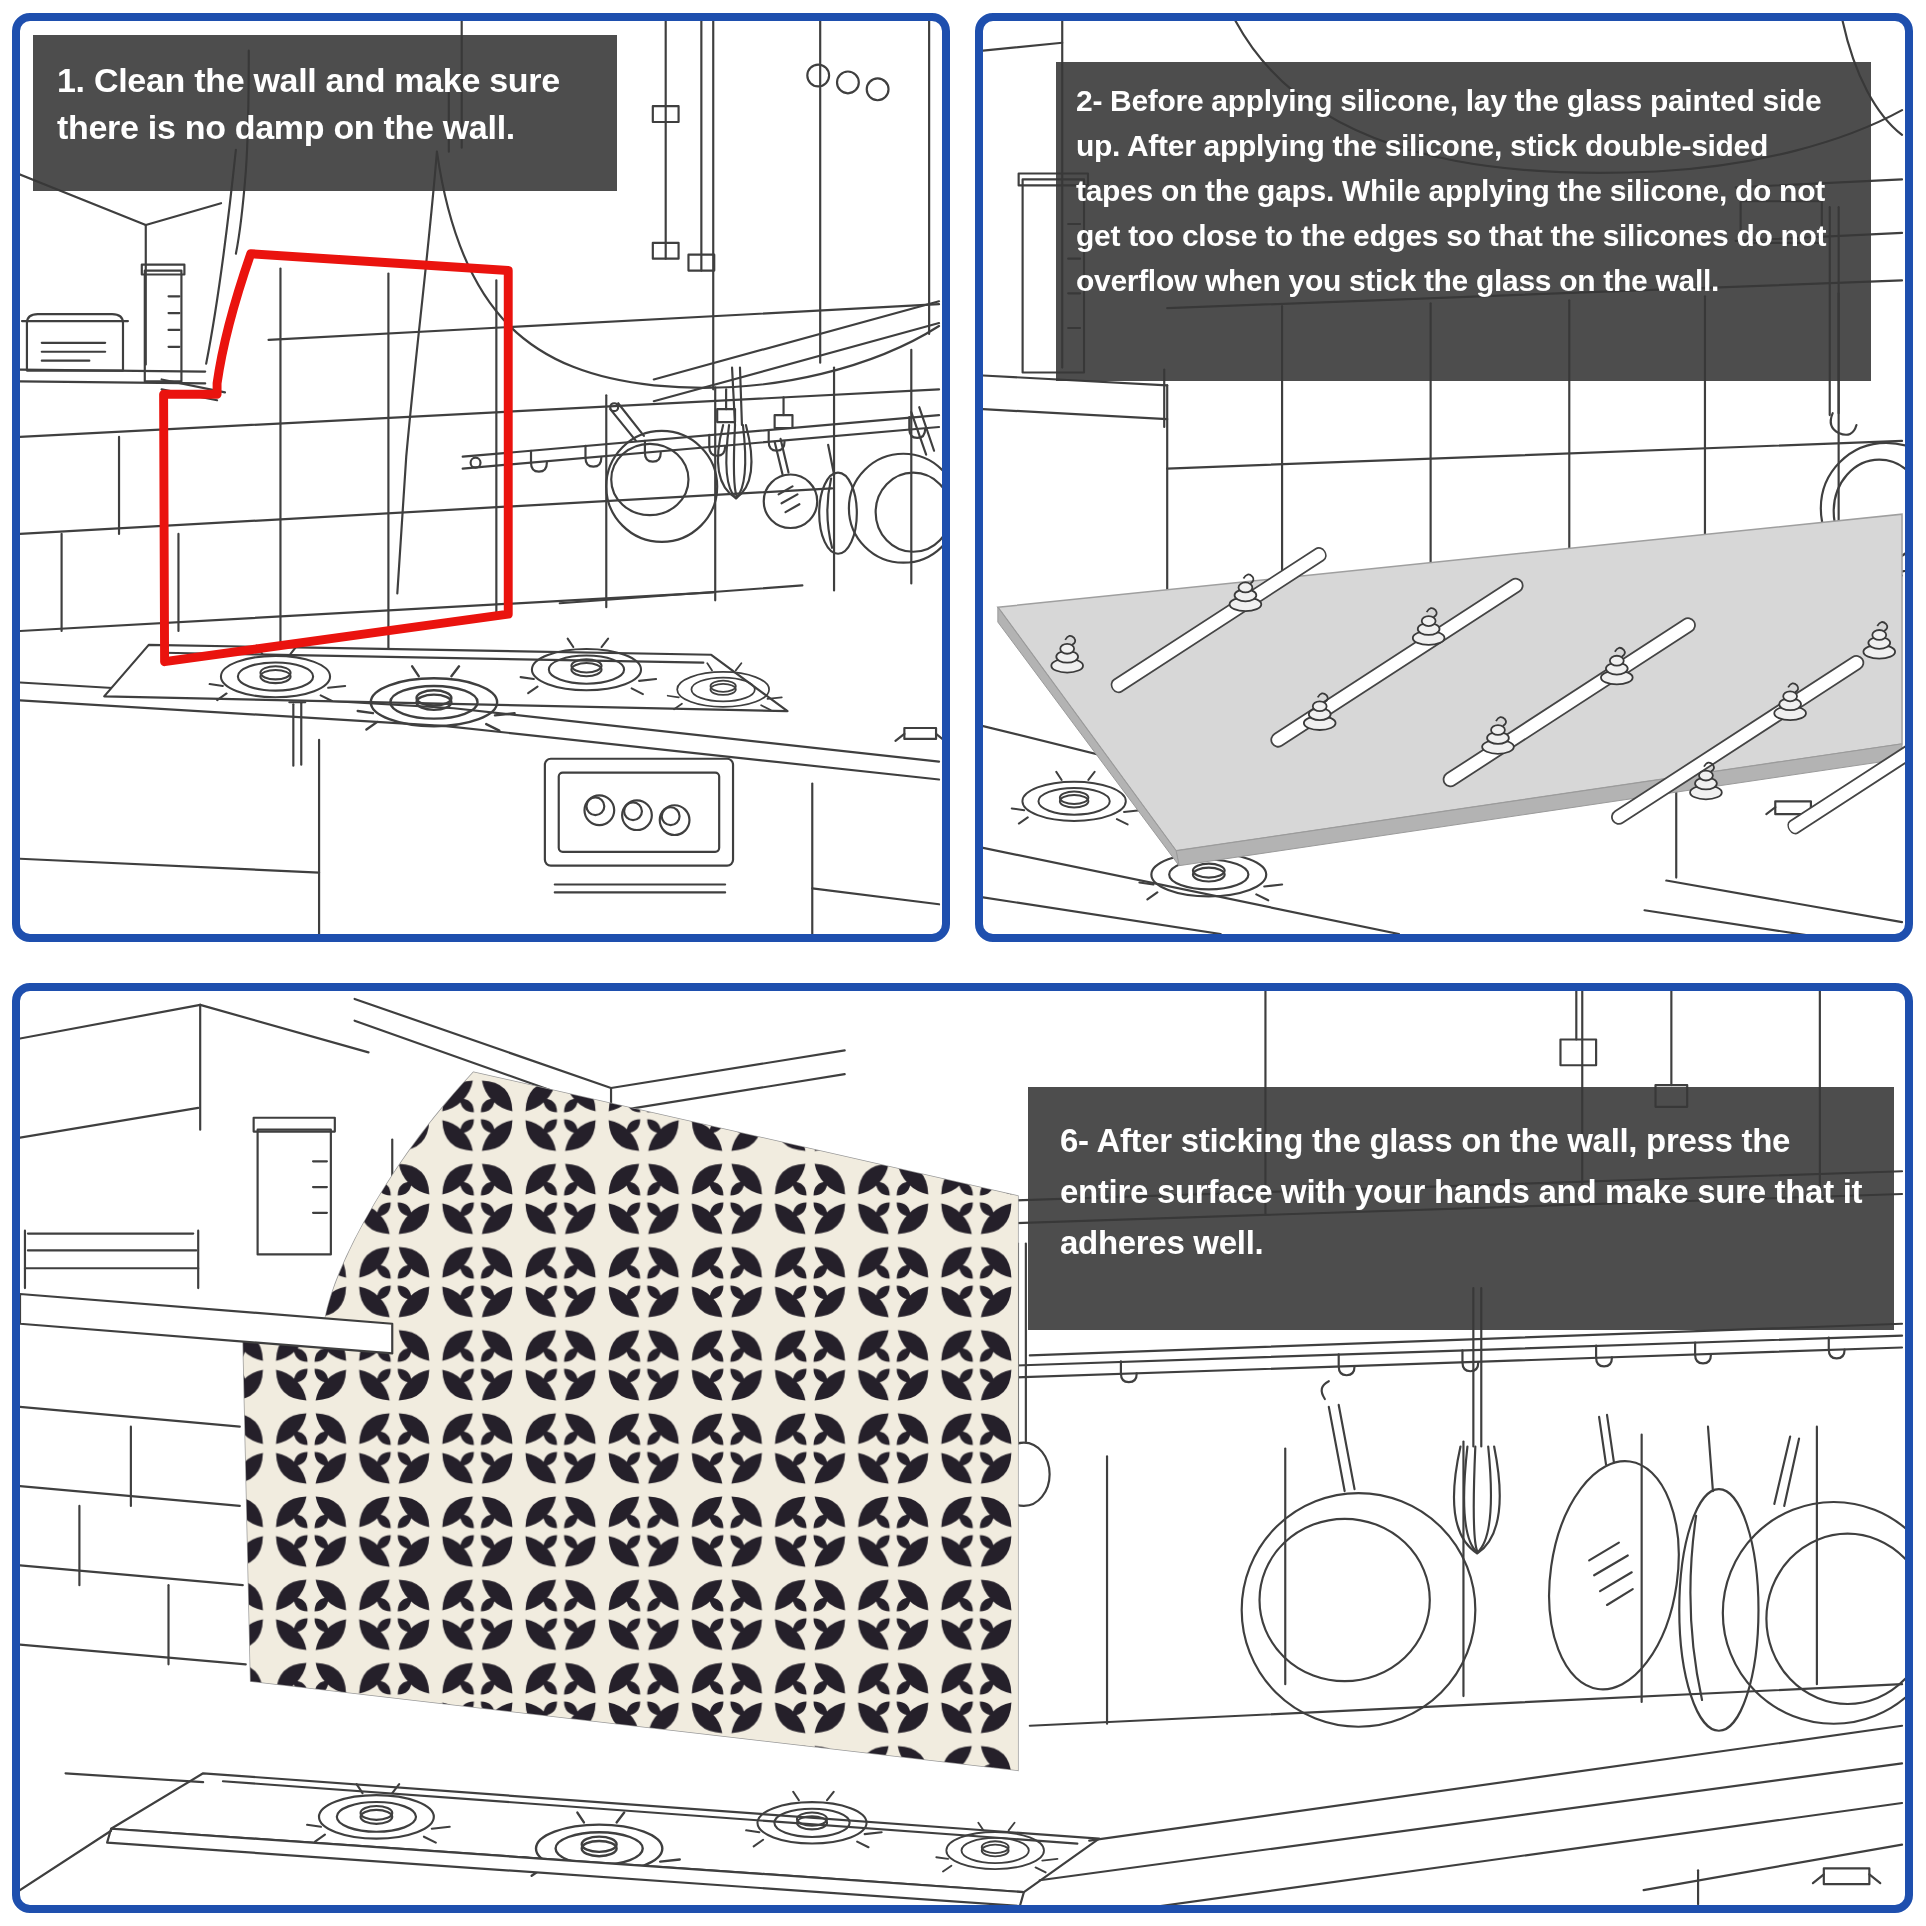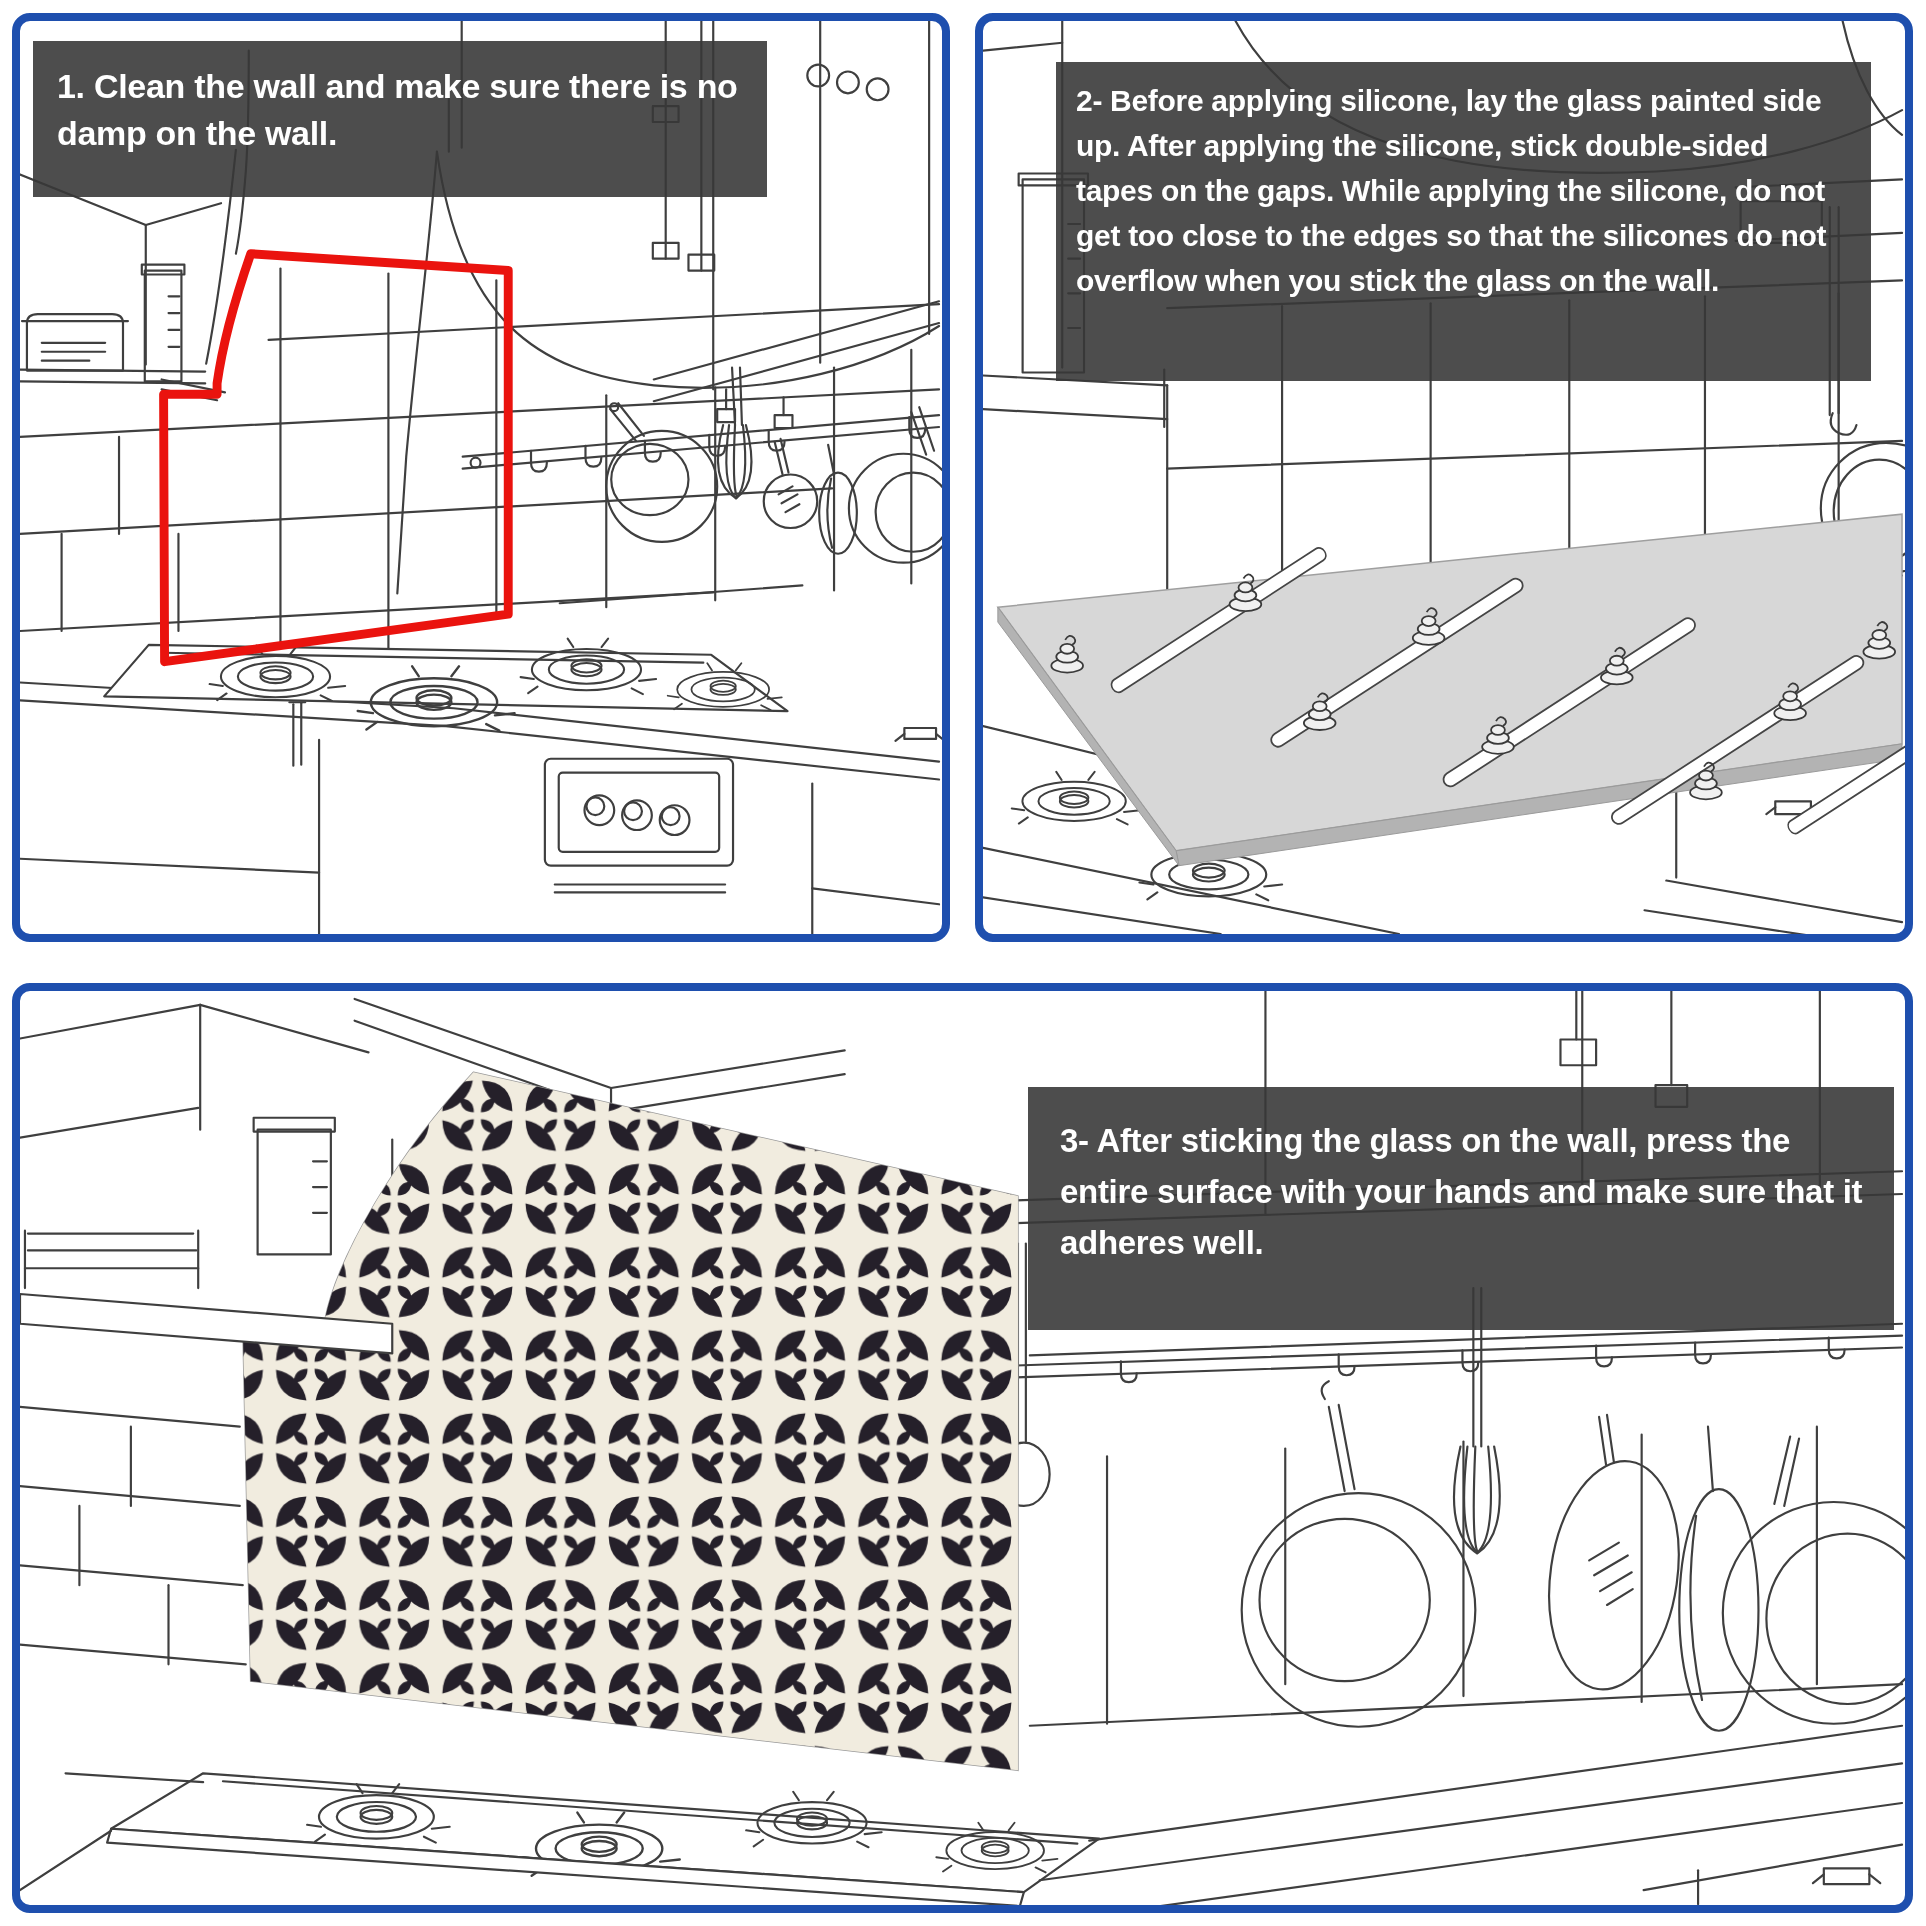--- a/index.html
+++ b/index.html
@@ -8,22 +8,22 @@
   .panel{position:absolute;border:8px solid var(--panel-border,#1e4fae);border-radius:18px;
          background:#fff;overflow:hidden;box-sizing:border-box;}
   #panel1{left:12px;top:13px;width:938px;height:929px;}
   #panel2{left:975px;top:13px;width:938px;height:929px;}
   #panel3{left:12px;top:983px;width:1901px;height:930px;}
   svg.scene{position:absolute;left:0;top:0;}
   .callout{position:absolute;background:var(--callout-bg,rgba(55,55,55,0.89));
            color:var(--callout-text,#fff);font-weight:bold;box-sizing:border-box;
            letter-spacing:-0.3px;}
   .callout p{margin:0;}
-  #c1{left:13px;top:14px;width:734px;height:156px;padding:22px 24px;
-      font-size:34px;line-height:47px;margin-top:6px;}
+  #c1{left:13px;top:14px;width:584px;height:156px;padding:22px 24px;
+      font-size:34px;line-height:47px;}
   #c2{left:73px;top:41px;width:815px;height:319px;padding:16px 20px;
       font-size:30px;line-height:45px;}
   #c3{left:1008px;top:96px;width:866px;height:243px;padding:28px 16px 26px 32px;
       font-size:33px;line-height:51px;}
   .sk{fill:none;stroke:var(--sketch-line,#3f3f3f);stroke-width:2.2;
       stroke-linecap:round;stroke-linejoin:round;}
   .skf{fill:#ffffff;stroke:var(--sketch-line,#3f3f3f);stroke-width:2.2;
       stroke-linecap:round;stroke-linejoin:round;}
   .red-line{fill:none;stroke:var(--outline-red,#ea130e);stroke-width:9;stroke-linejoin:round;}
   .glass{fill:var(--glass-gray,#d7d7d7);stroke:#9f9f9f;stroke-width:1.5;}
@@ -428,16 +428,16 @@
       <path d="M1030,898 L1901,780"></path>
       <path d="M1095,932 L1901,820"></path>
       <path d="M0,908 L92,848"></path>
       <path d="M1695,888 V922"></path>
         <path d="M1640,908 L1901,862"></path>
       <rect x="1822" y="886" width="46" height="16"></rect>
       <path d="M1822,892 l-11,9 M1868,892 l11,9"></path>
     </g>
   </svg>
   <div class="callout" id="c3">
-    <p>3- After sticking the glass on the wall, press the entire surface with your hands and make sure that it adheres well.</p>
+    <p>6- After sticking the glass on the wall, press the entire surface with your hands and make sure that it adheres well.</p>
   </div>
 </section>
 
 
 </body></html>

